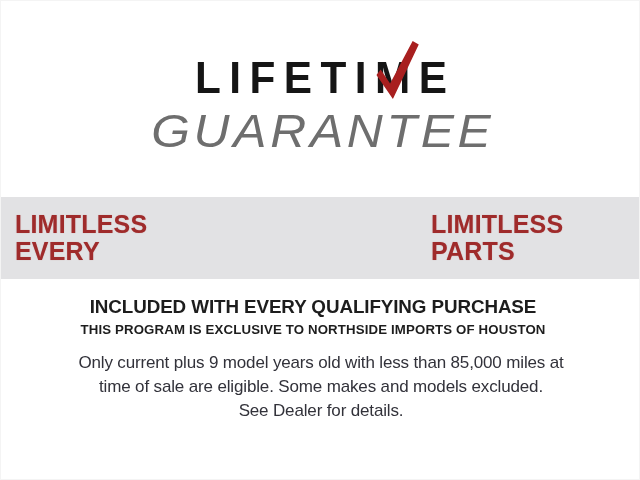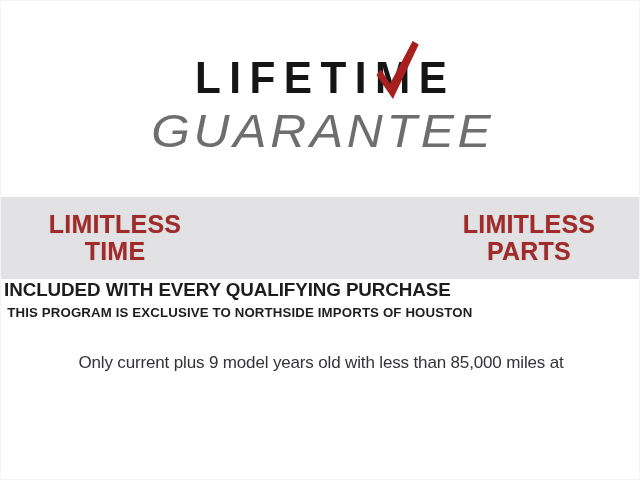--- a/index.html
+++ b/index.html
@@ -80,43 +80,43 @@
     height: 82px;
     background: #e2e2e4;
     display: flex;
     align-items: center;
     justify-content: space-between;
     box-sizing: border-box;
     padding: 0 14px;
   }
   .benefit-col {
     flex: 1 1 0;
-    text-align: center;
     color: #9f2b2b;
     font-family: "Liberation Sans", sans-serif;
     font-weight: bold;
     font-size: 25px;
     line-height: 27px;
     letter-spacing: 0.2px;
     text-shadow: 0 0 1px rgba(159,43,43,0.35);
   }
   .benefit-col .ln {
     display: block;
     white-space: nowrap;
   }
   .benefit-col.col-1 { flex: 0 0 200px; }
   .benefit-col.col-2 { flex: 0 0 228px; }
   .benefit-col.col-3 { flex: 0 0 196px; }
 
   
   .headline-block {
     position: absolute;
-    top: 277px;
+    top: 294px;
     left: 0;
     width: 624px;
+    text-align: center;
   }
   .headline-main {
     font-family: "Liberation Sans", sans-serif;
     font-weight: bold;
     font-size: 19px;
     line-height: 23px;
     letter-spacing: -0.1px;
     color: #1d1d1d;
     white-space: nowrap;
     transform: scaleX(0.99);
@@ -165,30 +165,32 @@
           <path d="M6 36 L10.5 30.5 L20.5 44.5 L44.5 2 L51 5.5 L23.5 60 Z" fill="#a81f1f"></path>
         </svg>
       </span>
     </div>
     <div class="wordmark-guarantee">GUARANTEE</div>
   </div>
 
   <div class="benefit-band">
     <div class="benefit-col col-1">
       <span class="ln">LIMITLESS</span>
-      <span class="ln">TIME</span>
+      <span class="ln">EVERY</span>
     </div>
     <div class="benefit-col col-3">
       <span class="ln">LIMITLESS</span>
       <span class="ln">PARTS</span>
     </div>
   </div>
 
   <div class="headline-block">
     <div class="headline-main">INCLUDED WITH EVERY QUALIFYING PURCHASE</div>
     <div class="headline-sub">THIS PROGRAM IS EXCLUSIVE TO NORTHSIDE IMPORTS OF HOUSTON</div>
   </div>
 
   <div class="fineprint-block">
     <div class="fineprint-line">Only current plus 9 model years old with less than 85,000 miles at</div>
+    <div class="fineprint-line">time of sale are eligible. Some makes and models excluded.</div>
+    <div class="fineprint-line">See Dealer for details.</div>
   </div>
 
 </div>
 
 </body></html>

